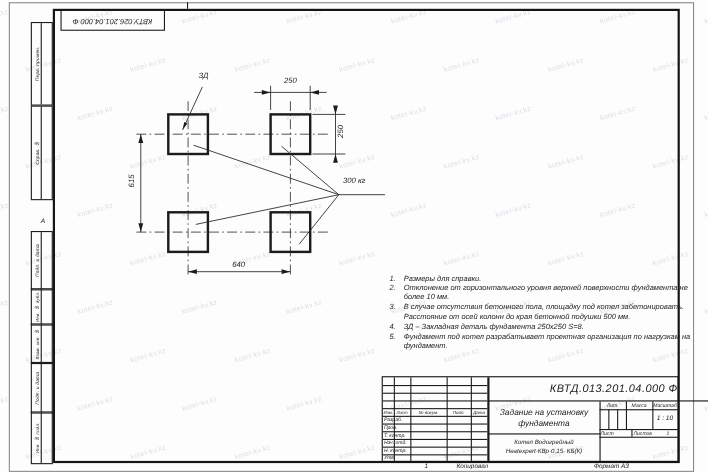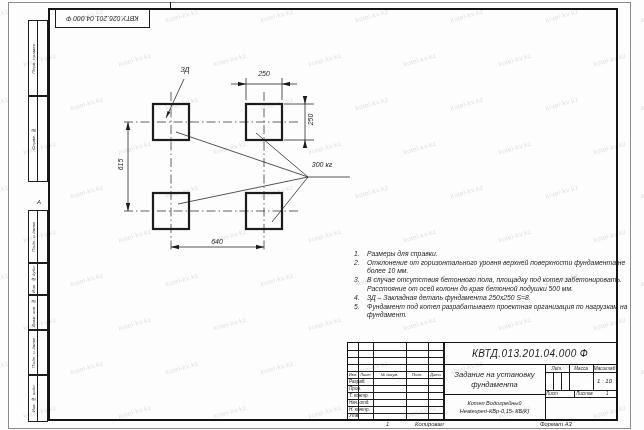--- a/index.html
+++ b/index.html
@@ -258,21 +258,21 @@
     <span class="tb-label" style="left:80px;top:29.5px;width:15px;text-align:center;font-size:4px;">Дата</span>
 
     <span class="tb-label" style="left:1px;top:36.5px;">Разраб.</span>
     <span class="tb-label" style="left:1px;top:43.5px;">Пров.</span>
     <span class="tb-label" style="left:1px;top:50.5px;">Т. контр.</span>
     <span class="tb-label" style="left:1px;top:57.5px;">Нач. отд.</span>
     <span class="tb-label" style="left:1px;top:64.5px;">Н. контр.</span>
     <span class="tb-label" style="left:1px;top:70.5px;">Утв.</span>
 
     <div class="abs" style="left:96px;top:0;width:172px;height:21px;border-bottom:1.2px solid #111;
-         display:flex;align-items:center;justify-content:center;">
+         display:flex;align-items:center;justify-content:center;padding-left:28px;">
       <span class="it" style="font-size:10px;letter-spacing:.4px;">КВТД.013.201.04.000 Ф</span>
     </div>
 
     <div class="abs" style="left:96px;top:22px;width:101px;height:29px;border-right:1.2px solid #111;
          display:flex;flex-direction:column;align-items:center;justify-content:center;line-height:1.25;">
       <span class="it" style="font-size:7.6px;">Задание на установку</span>
       <span class="it" style="font-size:7.6px;">фундамента</span>
     </div>
 
     <div class="abs" style="left:96px;top:51px;width:101px;height:25px;border-right:1.2px solid #111;border-top:1px solid #111;

